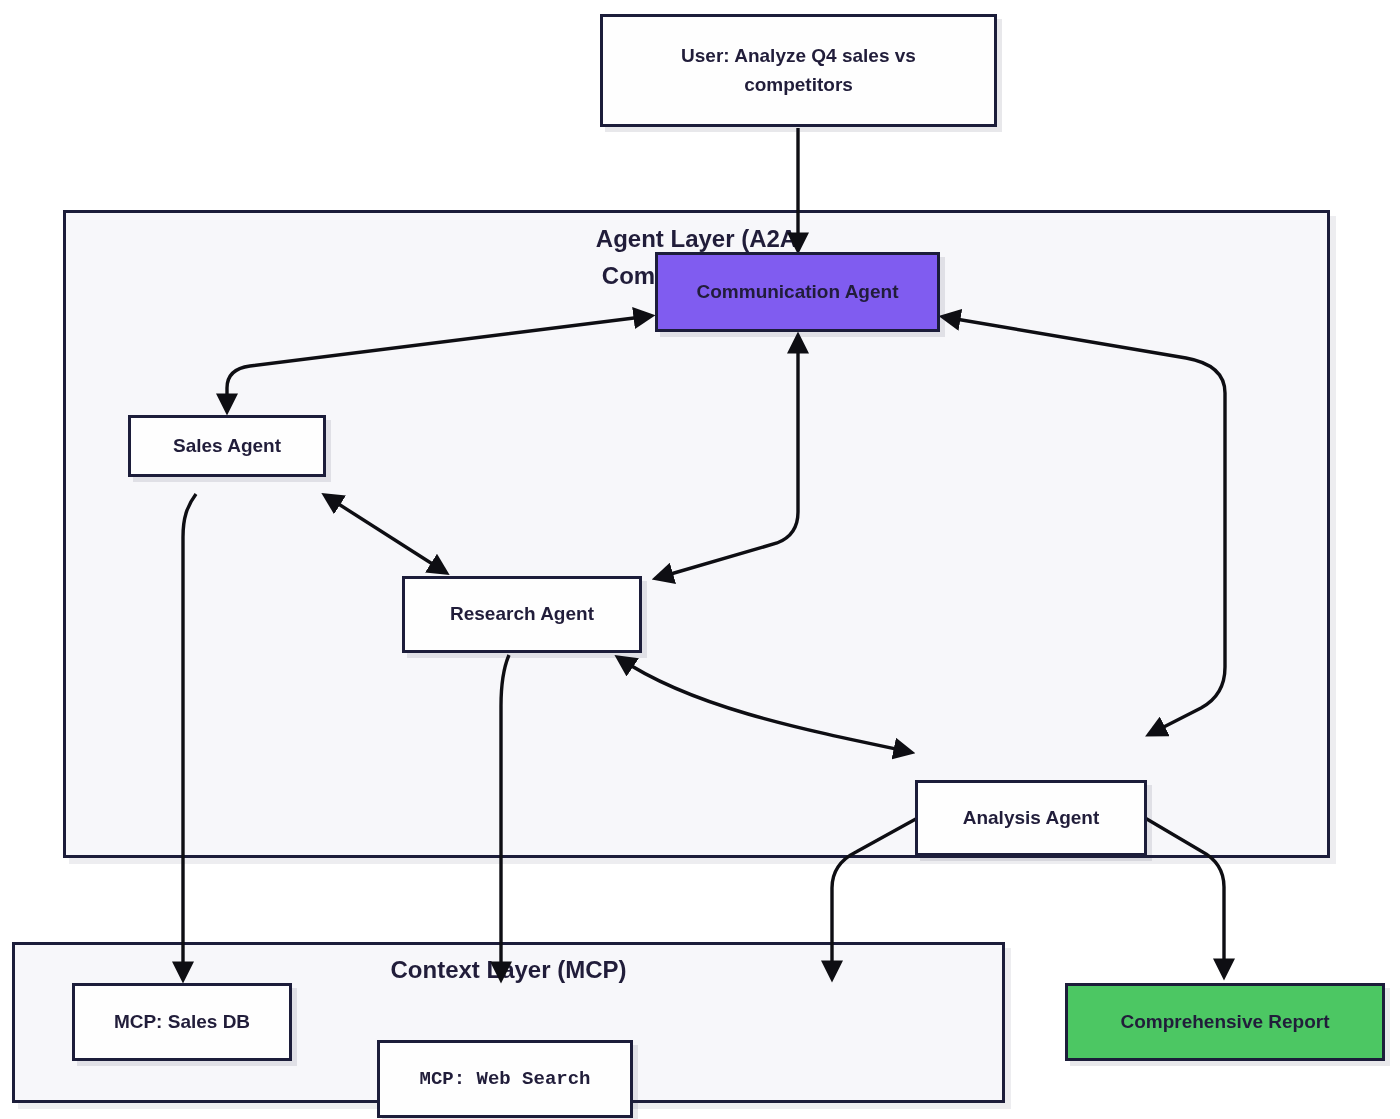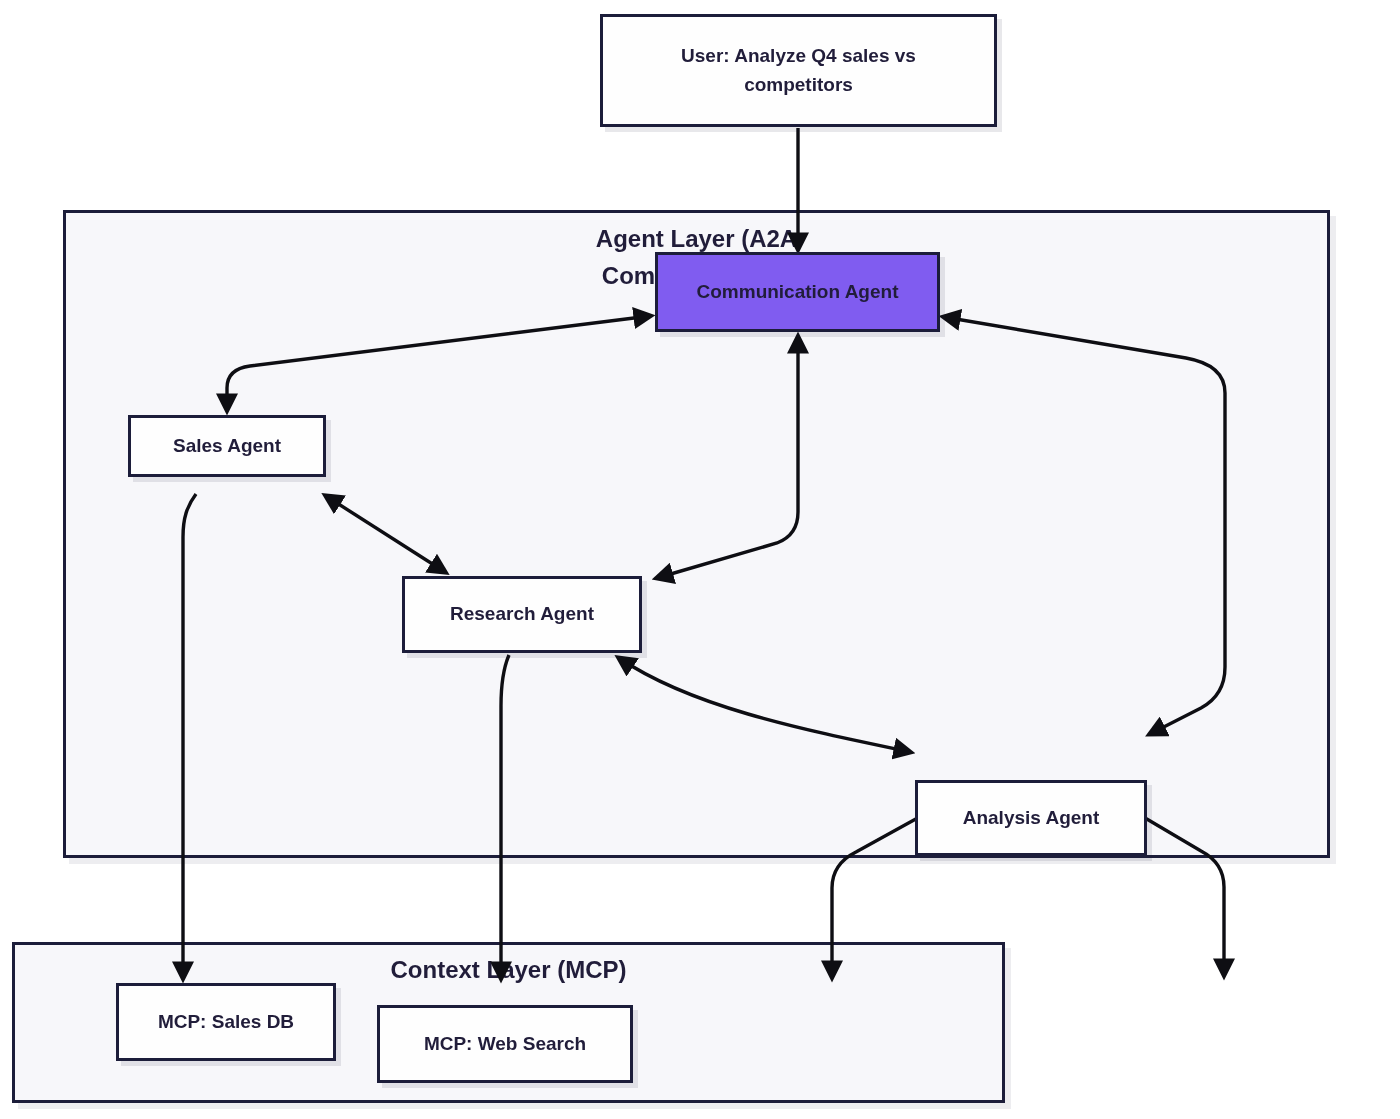--- a/index.html
+++ b/index.html
@@ -46,22 +46,22 @@
     border:3px solid var(--node-border);
     box-shadow:5px 5px 0 rgba(28,29,58,0.10);
     font-size:19px;font-weight:600;color:var(--text);
     line-height:1.5;
   }
   #node-user{left:600px;top:14px;width:397px;height:113px;padding:0 24px;}
   #node-orchestrator{left:655px;top:252px;width:285px;height:80px;background:var(--orchestrator-fill);}
   #node-sales{left:128px;top:415px;width:198px;height:62px;}
   #node-research{left:402px;top:576px;width:240px;height:77px;}
   #node-analysis{left:915px;top:780px;width:232px;height:76px;}
-  #node-sales-db{left:72px;top:983px;width:220px;height:78px;margin-left:44px;}
-  #node-web-search{left:377px;top:1005px;width:256px;height:78px;}
+  #node-sales-db{left:72px;top:983px;width:220px;height:78px;}
+  #node-web-search{left:377px;top:1040px;width:256px;height:78px;font-family:Liberation Mono, monospace;}
   #node-analytics{left:716px;top:983px;width:233px;height:78px;}
   #node-report{left:1065px;top:983px;width:320px;height:78px;background:var(--report-fill);}
 </style>
 </head>
 <body>
 
 <div class="canvas">
 
   <div class="container" id="agent-layer">
     <div class="container-label">Agent Layer (A2A Communication)</div>
@@ -97,14 +97,15 @@
 
   <div class="node" id="node-research">Research Agent</div>
 
   <div class="node" id="node-analysis">Analysis Agent</div>
 
   <div class="node" id="node-sales-db">MCP: Sales DB</div>
 
   <div class="node" id="node-web-search">MCP: Web Search</div>
 
 
+  <div class="node" id="node-report">Comprehensive Report</div>
 
 </div>
 
 </body></html>

